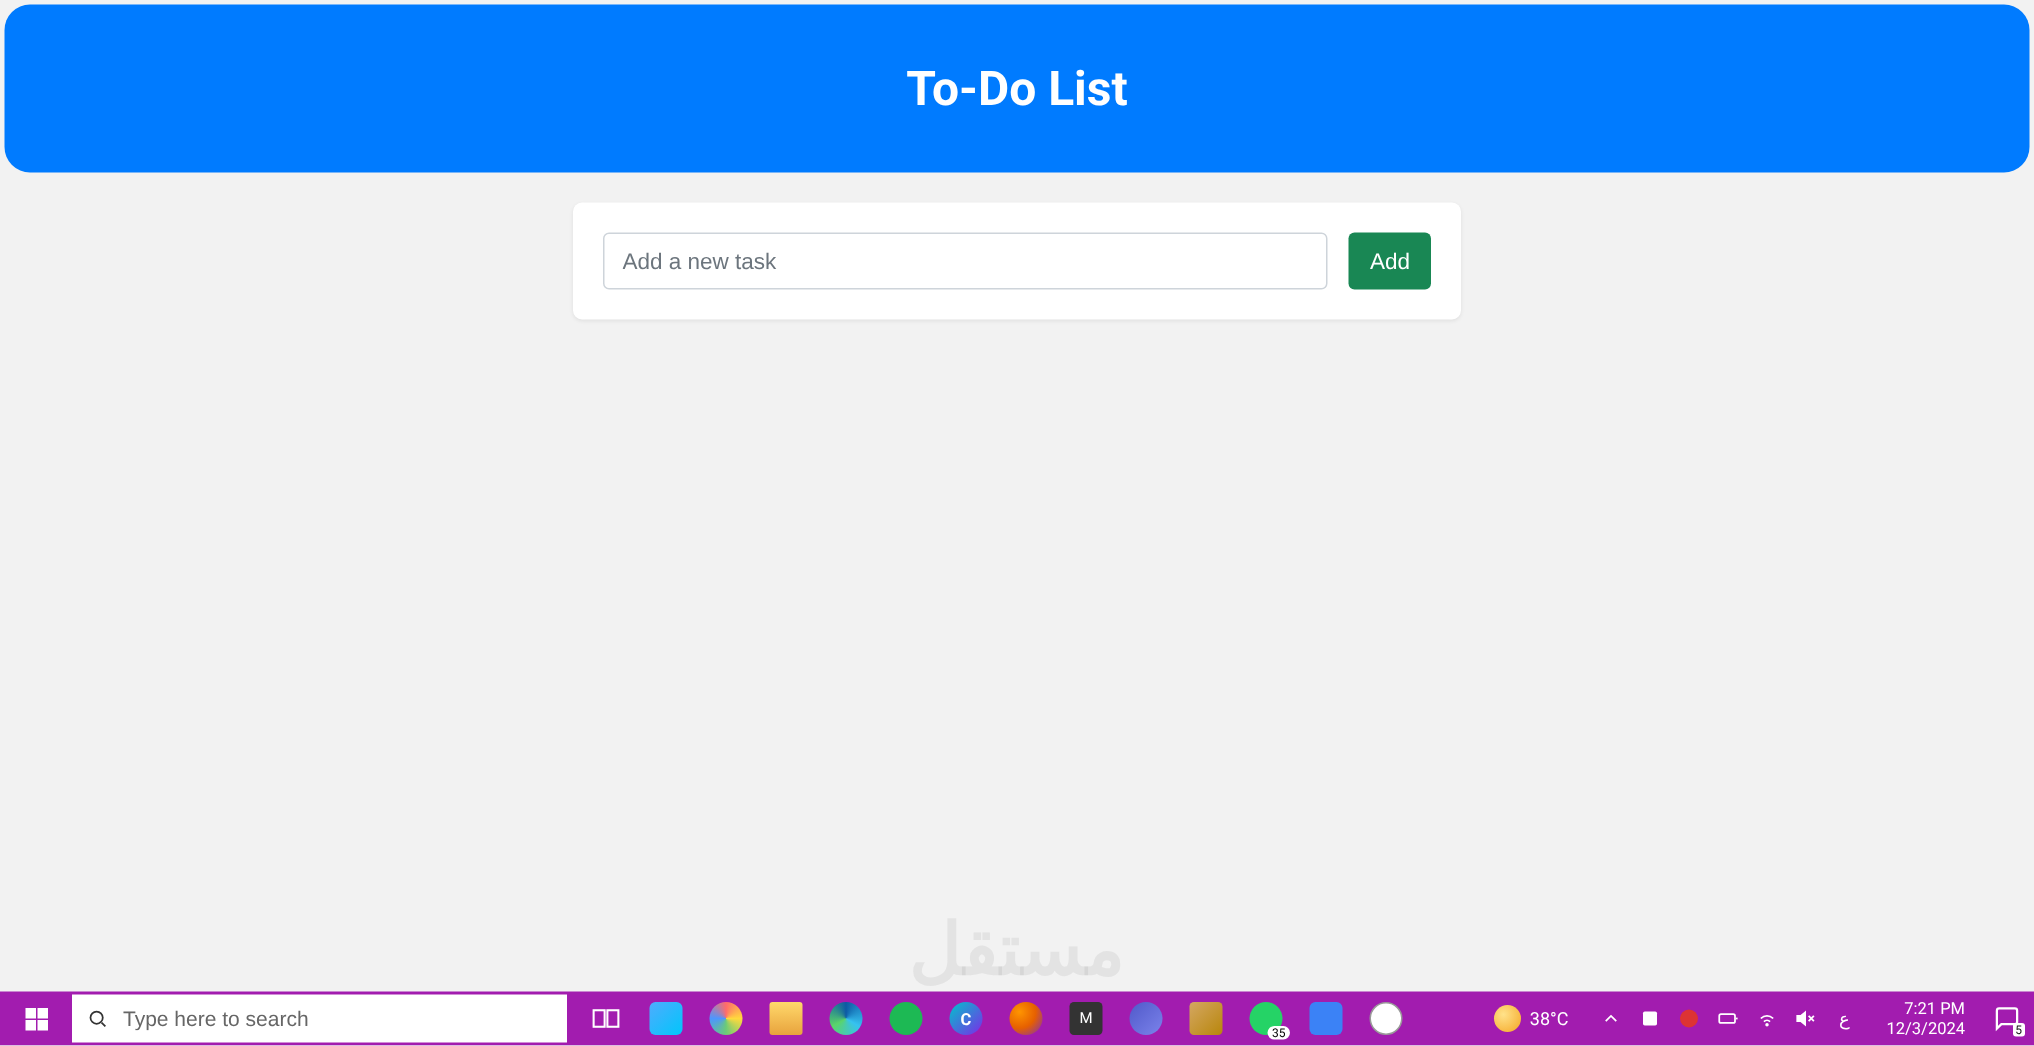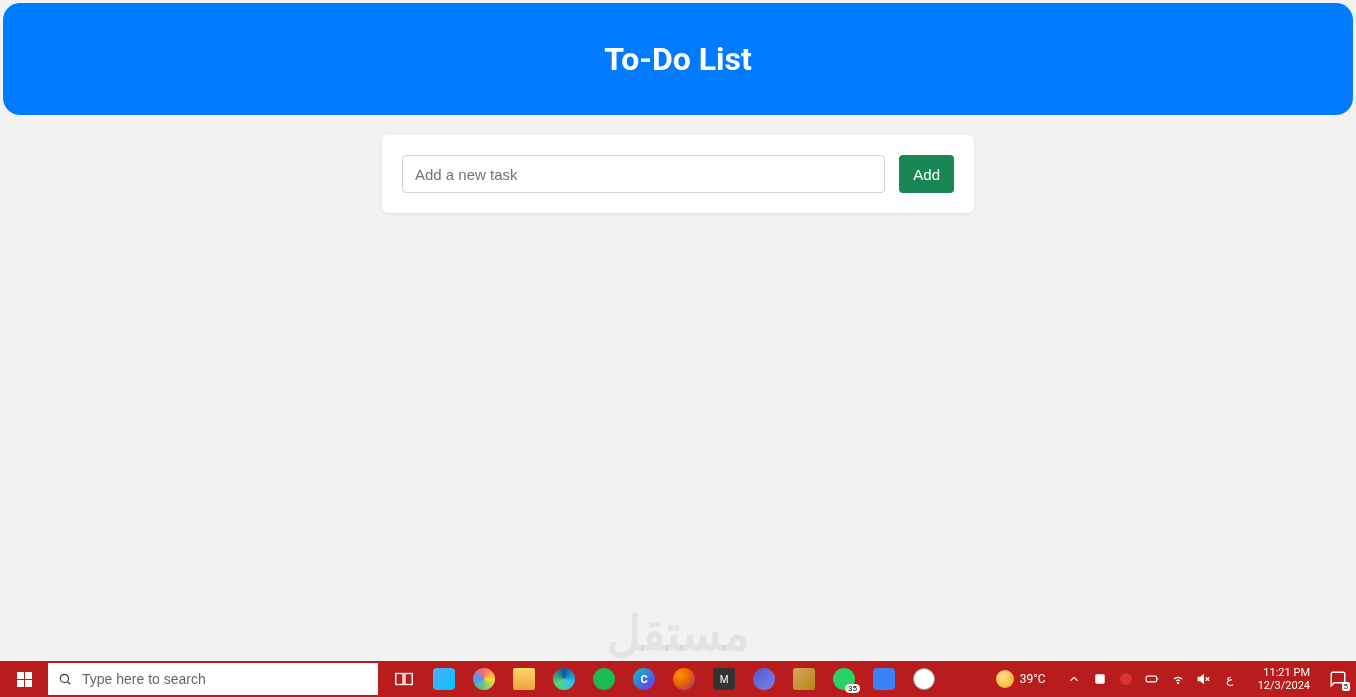--- a/index.html
+++ b/index.html
@@ -101,21 +101,21 @@
       font-family: Liberation Serif, serif;
     }
 
     
     .taskbar {
       position: absolute;
       left: 0;
       right: 0;
       bottom: 0;
       height: 36px;
-      background: #b91c1c;
+      background: #a21caf;
       display: flex;
       align-items: center;
       color: #ffffff;
       font-size: 12px;
     }
 
     .start-btn {
       width: 48px;
       height: 36px;
       display: flex;
@@ -344,21 +344,21 @@
     </div>
     <div class="tb-icon">
       <div class="circle-ico" style="background:#fff;border:1px solid #999;"></div>
     </div>
   </div>
 
   <div class="taskbar-spacer"></div>
 
   <div class="weather">
     <div class="sun"></div>
-    <span>39°C</span>
+    <span>38°C</span>
   </div>
 
   <div class="systray">
     <div class="tray-icon">
       <svg viewBox="0 0 24 24" width="14" height="14" fill="none" stroke="#fff" stroke-width="2">
           <polyline points="18 15 12 9 6 15"></polyline>
         </svg>
     </div>
     <div class="tray-icon">
        <svg viewBox="0 0 24 24" width="14" height="14" fill="#fff">
@@ -385,21 +385,21 @@
       <svg viewBox="0 0 24 24" width="16" height="14" fill="none" stroke="#fff" stroke-width="2">
           <polygon points="11 5 6 9 2 9 2 15 6 15 11 19 11 5" fill="#fff"></polygon>
           <line x1="15" y1="9" x2="21" y2="15"></line>
           <line x1="15" y1="15" x2="21" y2="9"></line>
         </svg>
     </div>
     <div class="tray-icon" style="font-size:12px;">ع</div>
   </div>
 
   <div class="datetime">
-    <div>11:21 PM</div>
+    <div>7:21 PM</div>
     <div>12/3/2024</div>
   </div>
 
   <div class="action-center">
     <svg viewBox="0 0 24 24" width="18" height="18" fill="none" stroke="#fff" stroke-width="2">
         <path d="M21 15a2 2 0 0 1-2 2H7l-4 4V5a2 2 0 0 1 2-2h14a2 2 0 0 1 2 2z"></path>
       </svg>
     <div class="badge">5</div>
   </div>
 </div>

